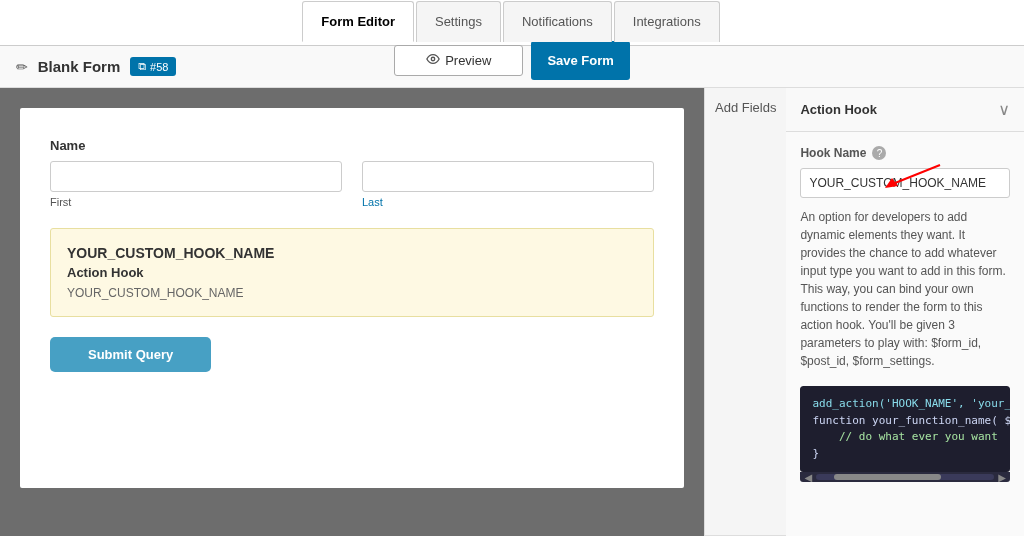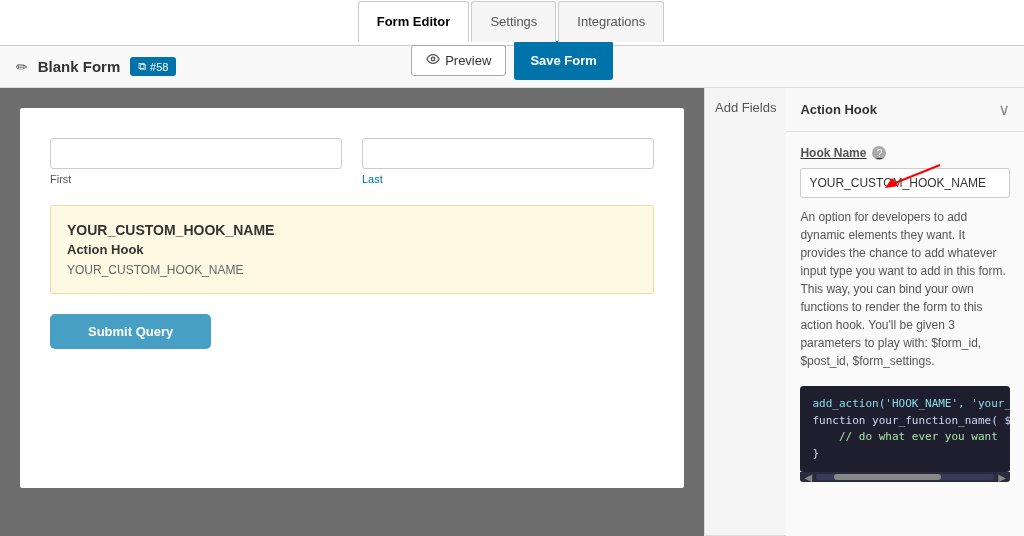--- a/index.html
+++ b/index.html
@@ -13,21 +13,21 @@
     .tabs { display: flex; gap: 0; }
     .tab {
       padding: 12px 18px; cursor: pointer; font-size: 13px; color: #555;
       border: 1px solid #ccc; border-bottom: none; background: #f5f5f5;
       margin-right: 2px; border-radius: 3px 3px 0 0; position: relative; top: 1px;
     }
     .tab.active { background: #fff; color: #000; font-weight: 600; border-bottom: 1px solid #fff; }
     .tab-actions { display: flex; gap: 8px; align-items: center; }
     .btn-preview {
       background: #fff; border: 1px solid #aaa; border-radius: 3px;
-      padding: 6px 14px; cursor: pointer; font-size: 13px; color: #333;
+      padding: 6px 31px; cursor: pointer; font-size: 13px; color: #333;
       display: flex; align-items: center; gap: 5px;
     }
     .btn-preview svg { width: 14px; height: 14px; }
     .btn-save {
       background: #0073aa; border: none; border-radius: 3px;
       padding: 12px 16px; cursor: pointer; font-size: 13px; color: #fff; font-weight: 600;
     }
 
     
     .form-header {
@@ -98,21 +98,21 @@
     
     .panel-section { padding: 0; overflow-y: auto; flex: 1; }
     .section-header {
       display: flex; justify-content: space-between; align-items: center;
       padding: 12px 14px; border-bottom: 1px solid #ddd; background: #f9f9f9;
     }
     .section-title { font-size: 13px; font-weight: 700; color: #333; }
     .collapse-icon { color: #888; font-size: 16px; cursor: pointer; }
 
     .panel-content { padding: 14px; }
-    .hook-name-row { display: flex; align-items: center; gap: 6px; margin-bottom: 8px; text-decoration: underline; }
+    .hook-name-row { display: flex; align-items: center; gap: 6px; margin-bottom: 8px; }
     .hook-name-label { font-size: 12px; font-weight: 600; color: #555; }
     .help-icon {
       width: 14px; height: 14px; background: #aaa; border-radius: 50%;
       color: #fff; font-size: 10px; display: flex; align-items: center; justify-content: center;
       cursor: pointer;
     }
     .hook-name-input {
       width: 100%; border: 1px solid #ccc; border-radius: 3px;
       padding: 7px 8px; font-size: 12px; color: #333; margin-bottom: 10px;
     }
@@ -144,20 +144,21 @@
     
     .code-wrapper { overflow: hidden; border-radius: 3px; }
   </style>
 </head>
 <body>
 
 <div class="tab-bar">
   <div class="tabs">
     <div class="tab active">Form Editor</div>
     <div class="tab">Settings</div>
+    <div class="tab">Notifications</div>
     <div class="tab">Integrations</div>
   </div>
   <div class="tab-actions">
     <button class="btn-preview">
       <span>
         <svg viewBox="0 0 16 12" fill="none" stroke="#555" stroke-width="1.5">
           <path d="M1 6s2.5-5 7-5 7 5 7 5-2.5 5-7 5-7-5-7-5z"></path>
           <circle cx="8" cy="6" r="2"></circle>
         </svg>
       </span>
@@ -176,20 +177,21 @@
   </span>
 </div>
 
 <div class="main-layout">
 
   <div class="form-canvas-area">
     <div class="form-canvas">
 
       
       <div class="field-group">
+        <span class="field-label">Name</span>
         <div class="name-fields">
           <div class="name-field">
             <input type="text" placeholder="" style="">
             <div class="sub-label">First</div>
           </div>
           <div class="name-field">
             <input type="text" placeholder="" style="">
             <div class="sub-label link">Last</div>
           </div>
         </div>

